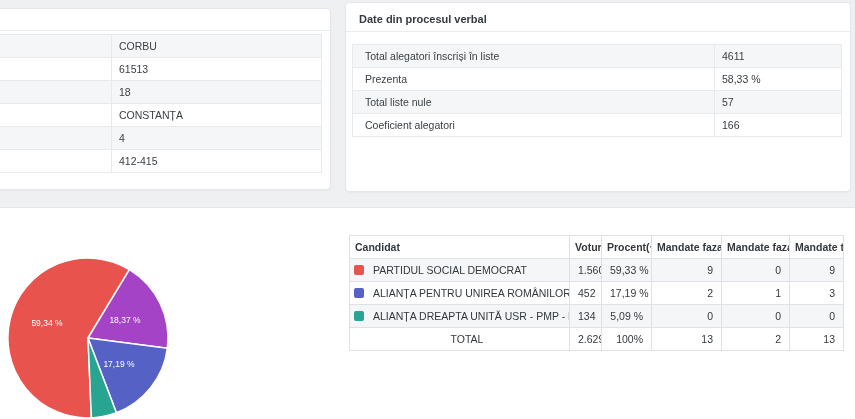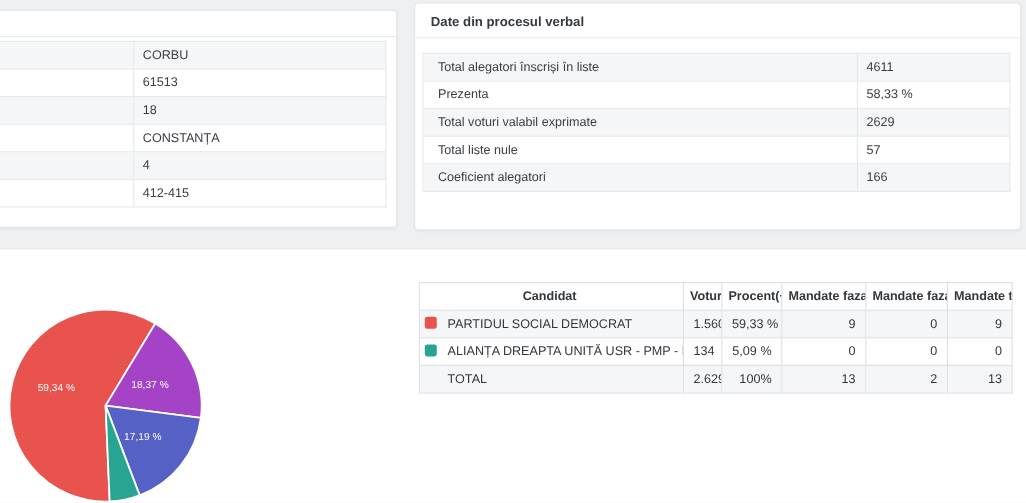--- a/index.html
+++ b/index.html
@@ -41,27 +41,27 @@
   #pie-svg text{fill:#fff;font-size:8.5px;font-family:"Liberation Sans",sans-serif;}
   
   #results-table{
     position:absolute;left:358px;top:27px;width:494px;
     border-collapse:collapse;font-size:10.5px;table-layout:fixed;
   }
   #results-table th,#results-table td{
     border:1px solid #dee2e6;height:22px;padding:0 8px;
     overflow:hidden;white-space:nowrap;color:#33383d;
   }
-  #results-table th{font-weight:700;text-align:center;padding-left:5px;}
+  #results-table th{font-weight:700;text-align:left;padding-left:5px;}
   #results-table th.num{text-align:right;padding-right:5px;}
   #results-table th.ctr{text-align:center;}
   #results-table td.num{text-align:right;padding-right:8px;}
   #results-table tbody tr:nth-child(odd) td{background:#f5f6f7;}
   #results-table td.cand{padding-left:4px;}
-  #results-table td.cand.total{padding-left:23px;}
+  #results-table td.cand.total{padding-left:23px;text-align:center;}
   .swatch{
     display:inline-block;width:10px;height:10px;border-radius:2px;
     margin-right:9px;vertical-align:-1px;
   }
 </style>
 </head>
 <body>
 
 <div class="card" id="card-left">
   <div class="card-header">
@@ -114,24 +114,20 @@
           <col>
         </colgroup>
       <tbody>
         <tr>
             <td class="lbl">Total alegatori înscriși în liste</td>
             <td class="val">4611</td>
           </tr>
         <tr>
             <td class="lbl">Prezenta</td>
             <td class="val">58,33 %</td>
-          </tr>
-        <tr>
-            <td class="lbl">Total voturi valabil exprimate</td>
-            <td class="val">2629</td>
           </tr>
         <tr>
             <td class="lbl">Total liste nule</td>
             <td class="val">57</td>
           </tr>
         <tr>
             <td class="lbl">Coeficient alegatori</td>
             <td class="val">166</td>
           </tr>
       </tbody>
@@ -173,20 +169,28 @@
     <tbody>
       <tr>
         <td class="cand"><span class="swatch" style="background-color: rgb(232, 83, 78);"></span><span>PARTIDUL SOCIAL DEMOCRAT</span></td>
         <td class="num">1.560</td>
         <td class="num">59,33 %</td>
         <td class="num">9</td>
         <td class="num">0</td>
         <td class="num">9</td>
       </tr>
       <tr>
+        <td class="cand"><span class="swatch" style="background-color: rgb(86, 97, 198);"></span><span>ALIANȚA PENTRU UNIREA ROMÂNILOR</span></td>
+        <td class="num">452</td>
+        <td class="num">17,19 %</td>
+        <td class="num">2</td>
+        <td class="num">1</td>
+        <td class="num">3</td>
+      </tr>
+      <tr>
         <td class="cand"><span class="swatch" style="background-color: rgb(40, 165, 146);"></span><span>ALIANȚA DREAPTA UNITĂ USR - PMP - FORȚA DREPTEI</span></td>
         <td class="num">134</td>
         <td class="num">5,09 %</td>
         <td class="num">0</td>
         <td class="num">0</td>
         <td class="num">0</td>
       </tr>
       <tr>
         <td class="cand total">TOTAL</td>
         <td class="num">2.629</td>

